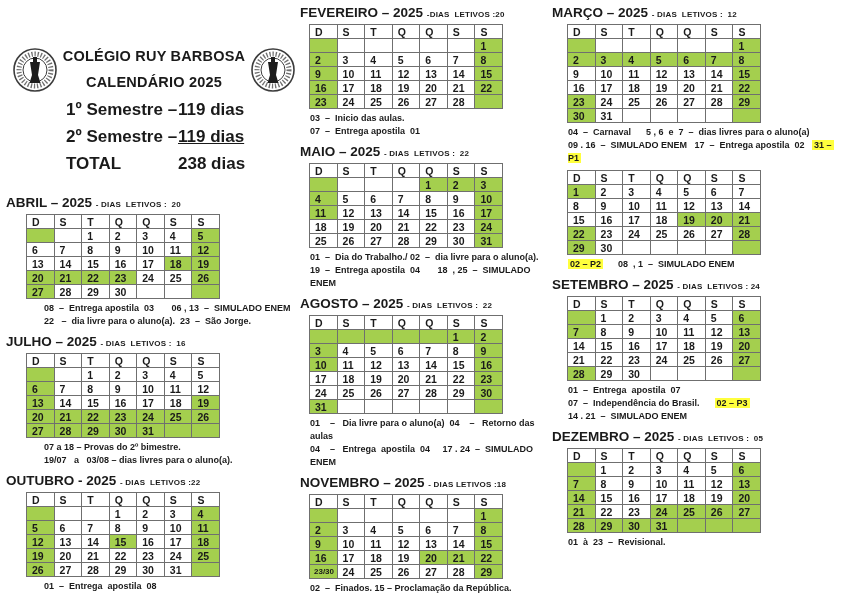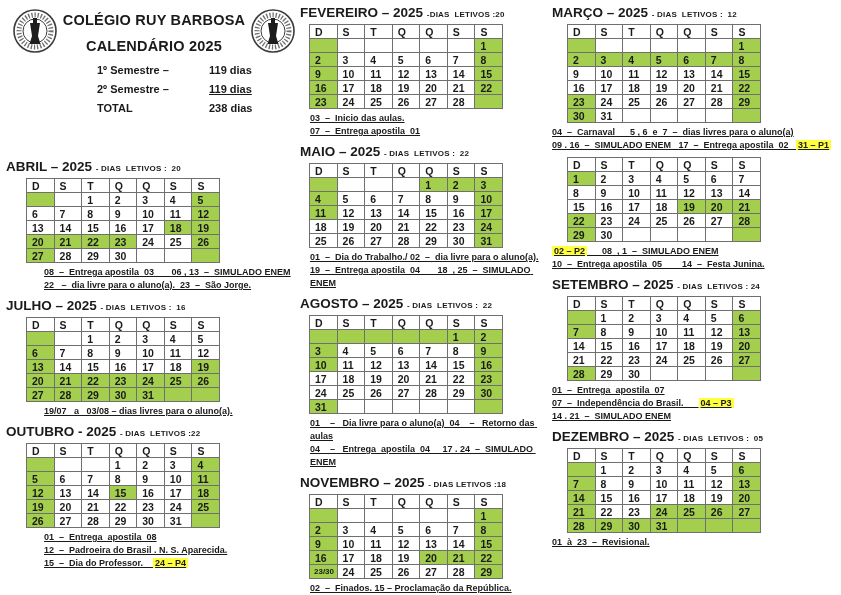--- a/index.html
+++ b/index.html
@@ -10,48 +10,48 @@
     -webkit-font-smoothing:antialiased;
   }
   #page{position:relative;width:841px;height:595px;background:#fff;}
   .col{position:absolute;top:4px;}
   #col1{left:6px;width:292px;}
   #col2{left:300px;width:258px;}
   #col3{left:552px;width:280px;}
 
   
   .header-block{height:152px;margin-bottom:2px;}
-  .hdr-row{display:flex;align-items:flex-start;justify-content:space-between;padding:4px 2px 0 6px;}
+  .hdr-row{display:flex;align-items:center;justify-content:space-between;padding:4px 2px 0 6px;margin-top:36px;}
   .hdr-titles{flex:1;text-align:center;padding-top:4px;}
   .hdr-titles .line{font-size:14.5px;letter-spacing:.2px;margin-bottom:10px;}
   .grade-line{font-size:14px;white-space:pre-wrap;margin:0 0 8px 14px;}
-  .sem-table{margin-left:91px;font-size:11px;}
+  .sem-table{margin-left:60px;font-size:17px;}
   .sem-row{display:grid;grid-template-columns:112px auto;margin-bottom:7px;}
   .sem-row .u{text-decoration:underline;}
   .seal{flex:0 0 auto;}
 
   
   .month{margin-bottom:5px;}
   .m-head{text-align:left;white-space:pre-wrap;margin-bottom:2px;line-height:15px;}
   .m-title{font-size:13.5px;}
   .m-tag{font-size:8px;letter-spacing:.2px;}
   table.cal{border-collapse:collapse;table-layout:fixed;width:194px;background:#fff;}
   #col1 table.cal{margin-left:20px;}
   #col2 table.cal{margin-left:9px;}
   #col3 table.cal{margin-left:15px;}
   table.cal th,table.cal td{
     border:1px solid #6f6f6f;height:13px;padding:0 0 0 5px;
     font-size:10.5px;font-weight:700;text-align:left;vertical-align:middle;line-height:12px;
   }
   table.cal td.g{background:var(--green);}
   table.cal td.small{font-size:8px;padding-left:4px;}
-  .notes{margin-top:3px;text-decoration:underline;}
+  .notes{margin-top:3px;}
   #col1 .notes{margin-left:38px;}
   #col2 .notes{margin-left:10px;}
-  #col3 .notes{margin-left:0;}
+  #col3 .notes{margin-left:16px;}
   .note-line{font-size:9px;line-height:13px;white-space:pre-wrap;}
   .hl{background:var(--yellow);padding:0 2px;}
 </style>
 </head>
 <body>
 
 <div id="page">
 
   <div class="col" id="col1">
     <div class="header-block">
@@ -215,20 +215,21 @@
               <td class="g">28</td>
               <td class="g">29</td>
               <td class="g">30</td>
               <td class="g">31</td>
               <td class="g"></td>
               <td class="g"></td>
             </tr>
           </tbody>
     </table>
     <div class="notes">
+          <div class="note-line"><span>07 a 18 – Provas do 2º bimestre.</span></div>
           <div class="note-line"><span>19/07   a   03/08 – dias livres para o aluno(a).</span></div>
         </div>
   </div>
       <div class="month">
     <div class="m-head"><span class="m-title">OUTUBRO - 2025 </span><span class="m-tag">- DIAS  LETIVOS :22</span></div>
     <table class="cal">
       <thead>
             <tr>
               <th>D</th>
               <th>S</th>
@@ -707,21 +708,20 @@
               <td></td>
               <td></td>
               <td></td>
               <td></td>
               <td class="g"></td>
             </tr>
           </tbody>
     </table>
     <div class="notes">
           <div class="note-line"><span class="hl">02 – P2</span><span>      08  , 1  –  SIMULADO ENEM</span></div>
-          <div class="note-line"><span>10  –  Entrega apostila  05        14  –  Festa Junina.</span></div>
         </div>
   </div>
       <div class="month">
     <div class="m-head"><span class="m-title">SETEMBRO – 2025 </span><span class="m-tag">- DIAS  LETIVOS : 24</span></div>
     <table class="cal">
       <thead>
             <tr>
               <th>D</th>
               <th>S</th>
               <th>T</th>
@@ -774,21 +774,21 @@
               <td>30</td>
               <td></td>
               <td></td>
               <td></td>
               <td class="g"></td>
             </tr>
           </tbody>
     </table>
     <div class="notes">
           <div class="note-line"><span>01  –  Entrega  apostila  07</span></div>
-          <div class="note-line"><span>07  –  Independência do Brasil.      </span><span class="hl">04 – P3</span></div>
+          <div class="note-line"><span>07  –  Independência do Brasil.      </span><span class="hl">02 – P3</span></div>
           <div class="note-line"><span>14 . 21  –  SIMULADO ENEM</span></div>
         </div>
   </div>
       <div class="month">
     <div class="m-head"><span class="m-title">DEZEMBRO – 2025 </span><span class="m-tag">- DIAS  LETIVOS :  05</span></div>
     <table class="cal">
       <thead>
             <tr>
               <th>D</th>
               <th>S</th>

